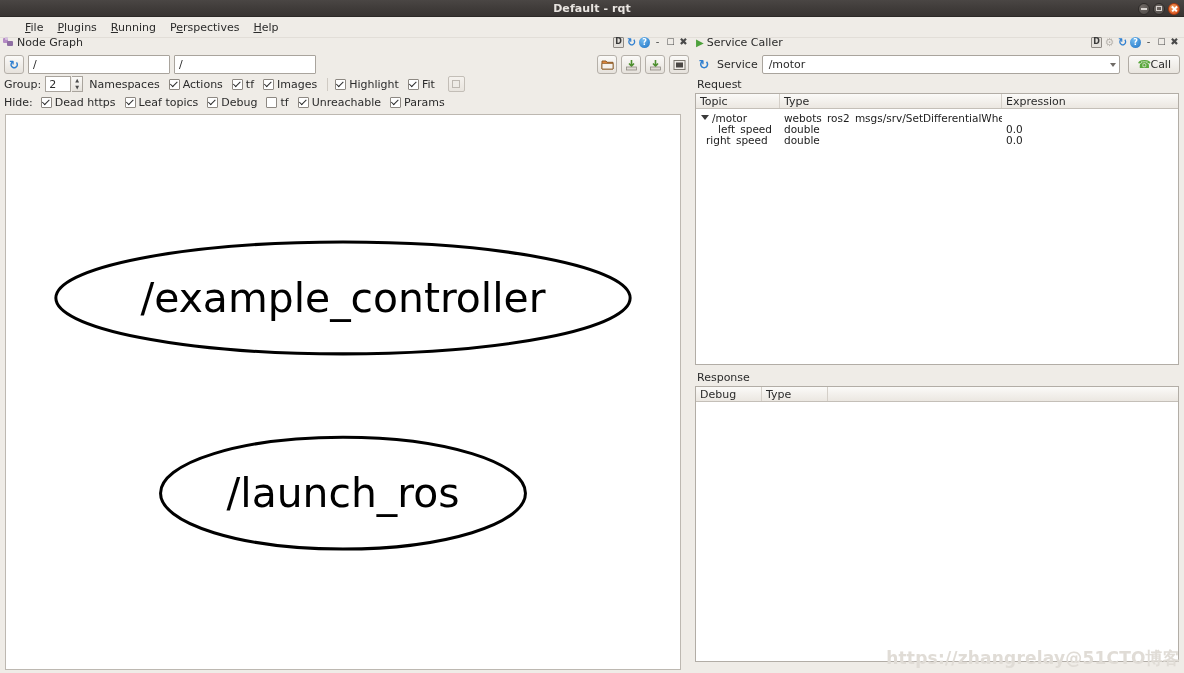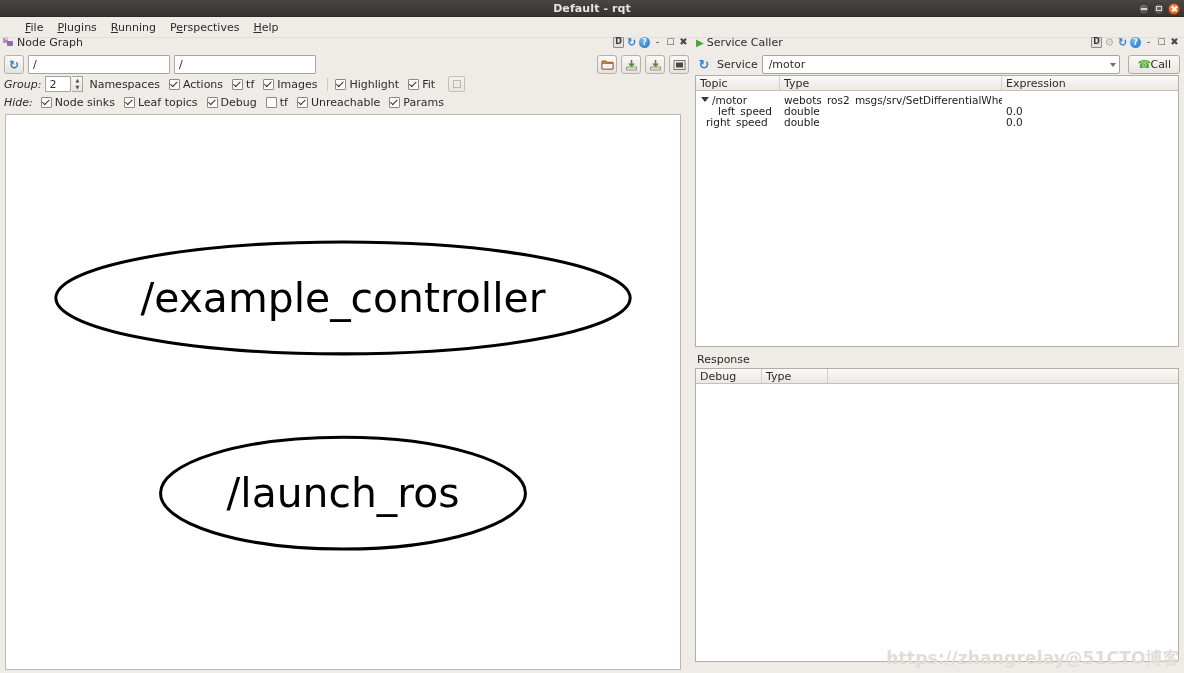--- a/index.html
+++ b/index.html
@@ -194,21 +194,21 @@
   
   .opt-row {
     display: flex;
     align-items: center;
     padding: 1px 4px;
     font-size: 11px;
     gap: 0;
     background: #efece7;
     height: 18px;
   }
-  .opt-label { margin-right: 4px; font-style: italic; }
+  .opt-label { margin-right: 4px; }
   .spin {
     width: 26px; height: 16px;
     border: 1px solid #a9a49d;
     background: #fff;
     display: flex; align-items: center;
     padding-left: 3px;
     font-size: 11px;
     margin-right: 1px;
   }
   .spin-btns {
@@ -477,21 +477,21 @@
         </span>
         <span class="tiny-btn">
             <span class="sq"></span>
           </span>
       </div>
 
       <div class="opt-row">
         <span class="opt-label" style="margin-right:8px">Hide:</span>
         <span class="cb">
           <span class="cbox checked"></span>
-          <span>Node sinks</span>
+          <span>Dead https</span>
         </span>
         <span class="cb">
           <span class="cbox checked"></span>
           <span>Leaf topics</span>
         </span>
         <span class="cb">
           <span class="cbox checked"></span>
           <span>Debug</span>
         </span>
         <span class="cb">
@@ -548,20 +548,21 @@
         <div class="combo" style="flex:1;background:#ffffff">
           <span>/motor</span>
           <span class="caret"></span>
         </div>
         <div class="callbtn">
           <span class="phone">☎</span>
           <span>Call</span>
         </div>
       </div>
 
+      <div class="section-label">Request</div>
 
       <div class="tablebox" style="height:272px">
         <div class="thead">
           <div class="th" style="width:84px">Topic</div>
           <div class="th" style="width:222px">Type</div>
           <div class="th" style="flex:1;border-right:none">Expression</div>
         </div>
         <div class="tbody">
           <div class="trow" style="margin-top:3px">
             <div style="width:84px;display:flex;align-items:center">

